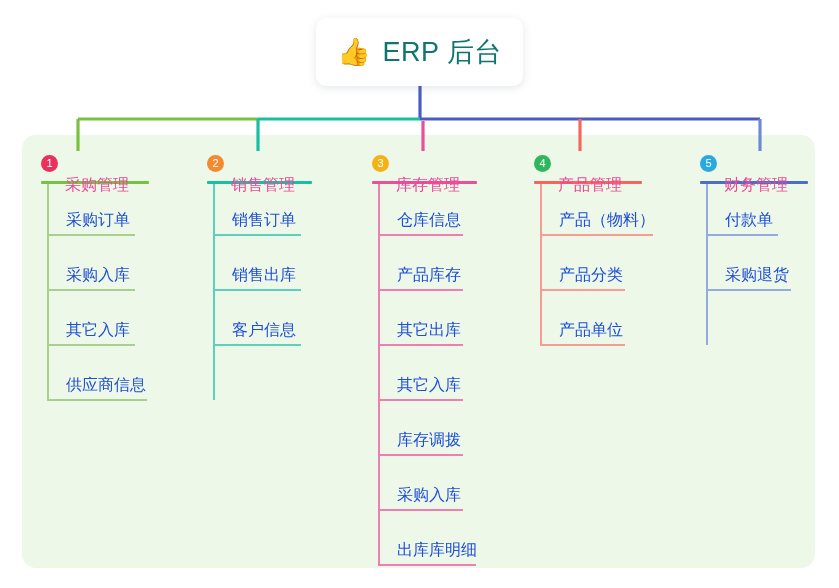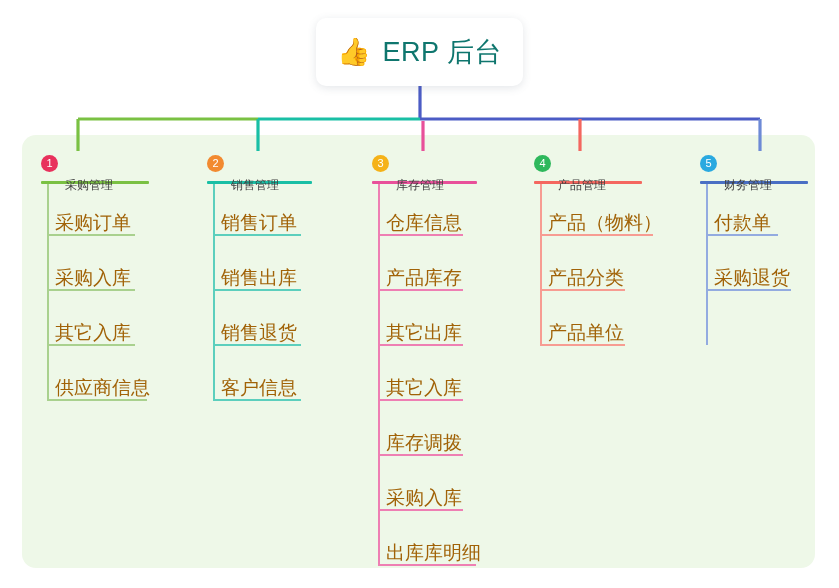--- a/index.html
+++ b/index.html
@@ -90,45 +90,45 @@
     height: 17px;
     border-radius: 50%;
     color: #ffffff;
     font-size: 11px;
     line-height: 17px;
     text-align: center;
     flex: 0 0 auto;
     font-family: "Liberation Sans", sans-serif;
   }
   .col-title {
-    font-size: 12px;
-    color: #404040;
+    font-size: 16px;
+    color: #ec4899;
     margin-top: 44px;
   }
   .col-rule {
     height: 3px;
     margin-top: 6px;
     border-radius: 1px;
   }
 
   .leaf-list {
     position: relative;
     margin-top: 0;
   }
   .leaf {
     position: relative;
     height: 55px;
     box-sizing: border-box;
   }
   .leaf-label {
     position: absolute;
-    left: 14px;
+    left: 25px;
     top: 26px;
-    font-size: 19px;
-    color: #a16207;
+    font-size: 16px;
+    color: #1d4ed8;
     white-space: nowrap;
   }
   .leaf-rule {
     position: absolute;
     left: 6px;
     top: 50px;
     height: 1.6px;
   }
 </style>
 </head>
@@ -195,24 +195,20 @@
     <div class="leaf-list">
       <div class="leaf">
         <span class="leaf-label">销售订单</span>
         <span class="leaf-rule" style="width: 88px; background: rgb(92, 207, 189);"></span>
       </div>
       <div class="leaf">
         <span class="leaf-label">销售出库</span>
         <span class="leaf-rule" style="width: 88px; background: rgb(92, 207, 189);"></span>
       </div>
       <div class="leaf">
-        <span class="leaf-label">销售退货</span>
-        <span class="leaf-rule" style="width: 88px; background: rgb(92, 207, 189);"></span>
-      </div>
-      <div class="leaf">
         <span class="leaf-label">客户信息</span>
         <span class="leaf-rule" style="width: 88px; background: rgb(92, 207, 189);"></span>
       </div>
       <span class="spine" style="position: absolute; left: 6px; top: 0px; width: 1.6px; height: 216px; background: rgb(92, 207, 189);"></span>
     </div>
   </div>
 
   <div class="column" id="column-3" style="left:372px; top:151px; width:150px;">
     <div class="col-header">
       <span class="badge" style="background: rgb(245, 178, 24);">3</span>

